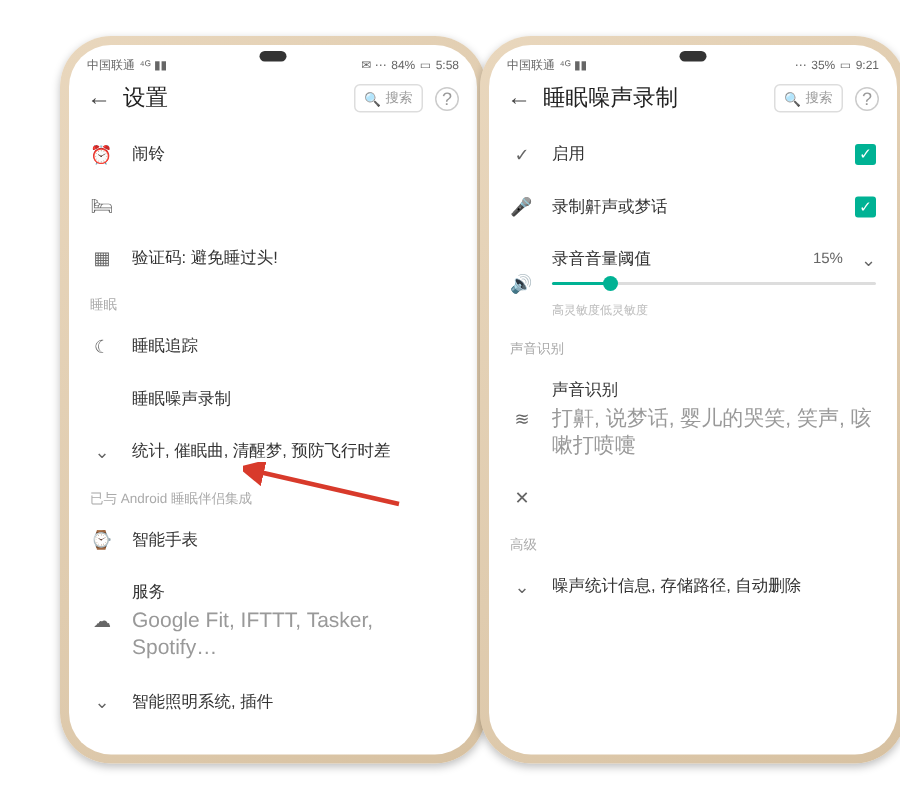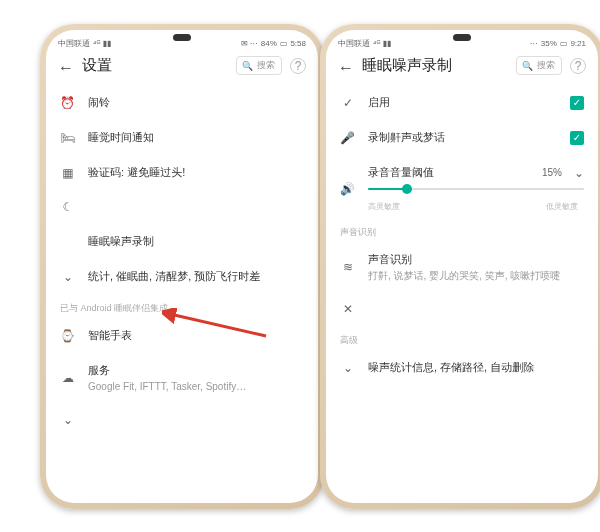--- a/index.html
+++ b/index.html
@@ -13,30 +13,30 @@
   .status .l,.status .r{display:flex;gap:3px;align-items:center}
   .header{display:flex;align-items:center;gap:8px;padding:4px 12px 10px}
   .back{font-size:16px;color:#444}
   .title{font-size:15px;font-weight:400;color:#222;flex:1}
   .search{display:flex;align-items:center;gap:3px;font-size:9px;color:#999;border:1px solid #ddd;border-radius:4px;padding:2px 6px}
   .help{font-size:12px;color:#999;border:1px solid #ccc;border-radius:50%;width:14px;height:14px;display:flex;align-items:center;justify-content:center}
   .content{flex:1;overflow:hidden;font-size:11px;color:#333}
   .row{display:flex;align-items:center;gap:12px;padding:10px 14px}
   .row .icon{width:16px;text-align:center;color:#666;font-size:12px}
   .row .label{flex:1}
-  .row .sub{font-size:10px;color:#999;margin-top:2px;line-height:1.3}
+  .row .sub{font-size:14px;color:#999;margin-top:2px;line-height:1.3}
   .row .check{width:14px;height:14px;background:#00b294;border-radius:2px;color:#fff;font-size:10px;display:flex;align-items:center;justify-content:center}
   .row .pct{font-size:10px;color:#666}
   .section{font-size:9px;color:#aaa;padding:8px 14px 3px}
   .indent{padding-left:42px}
   .slider{padding:2px 14px 2px 42px}
   .slider .track{height:2px;background:#ddd;position:relative;border-radius:1px}
   .slider .fill{position:absolute;left:0;top:0;height:2px;width:18%;background:#00b294;border-radius:1px}
   .slider .knob{position:absolute;left:18%;top:-4px;width:10px;height:10px;border-radius:50%;background:#00b294;transform:translateX(-50%)}
-  .slider-labels{display:flex;justify-content:space-between;font-size:8px;color:#bbb;padding:3px 20px 6px 42px}
+  .slider-labels{display:flex;font-size:8px;color:#bbb;padding:3px 20px 6px 42px}
   
   .arrow{position:absolute;pointer-events:none}
   svg{display:block}
 </style>
 </head>
 <body>
 
 <div class="stage">
 
   <div class="phone left">
@@ -63,28 +63,29 @@
           </span>
         <span class="help">?</span>
       </div>
       <div class="content">
         <div class="row">
             <span class="icon">⏰</span>
             <span class="label">闹铃</span>
           </div>
         <div class="row">
             <span class="icon">🛏</span>
-            <span class="label">睡觉时间通知</span>
           </div>
         <div class="row">
             <span class="icon">▦</span>
             <span class="label"><span>验证码:</span> <span>避免睡过头!</span></span>
           </div>
+        <div class="section">睡眠</div>
         <div class="row">
             <span class="icon">☾</span>
+            <span class="label">睡眠追踪</span>
           </div>
         <div class="row indent">
             <span class="label" style="font-weight:500">睡眠噪声录制</span>
           </div>
         <div class="row">
             <span class="icon">⌄</span>
             <span class="label">统计, 催眠曲, 清醒梦, 预防飞行时差</span>
           </div>
         <div class="section">已与 Android 睡眠伴侣集成</div>
         <div class="row">
@@ -93,20 +94,21 @@
           </div>
         <div class="row">
             <span class="icon">☁</span>
             <div class="label">
               <div>服务</div>
               <div class="sub">Google Fit, IFTTT, Tasker, Spotify…</div>
             </div>
           </div>
         <div class="row">
             <span class="icon">⌄</span>
+            <span class="label">智能照明系统, 插件</span>
           </div>
       </div>
     </div>
   </div>
 
   <div class="arrow" style="left:162px;top:308px;width:110px;height:34px">
     <svg width="110" height="34">
         <defs>
           <marker id="ah" markerWidth="8" markerHeight="8" refX="2" refY="3" orient="auto">
             <path d="M0,0 L6,3 L0,6 Z" fill="#d83a2b"></path>

